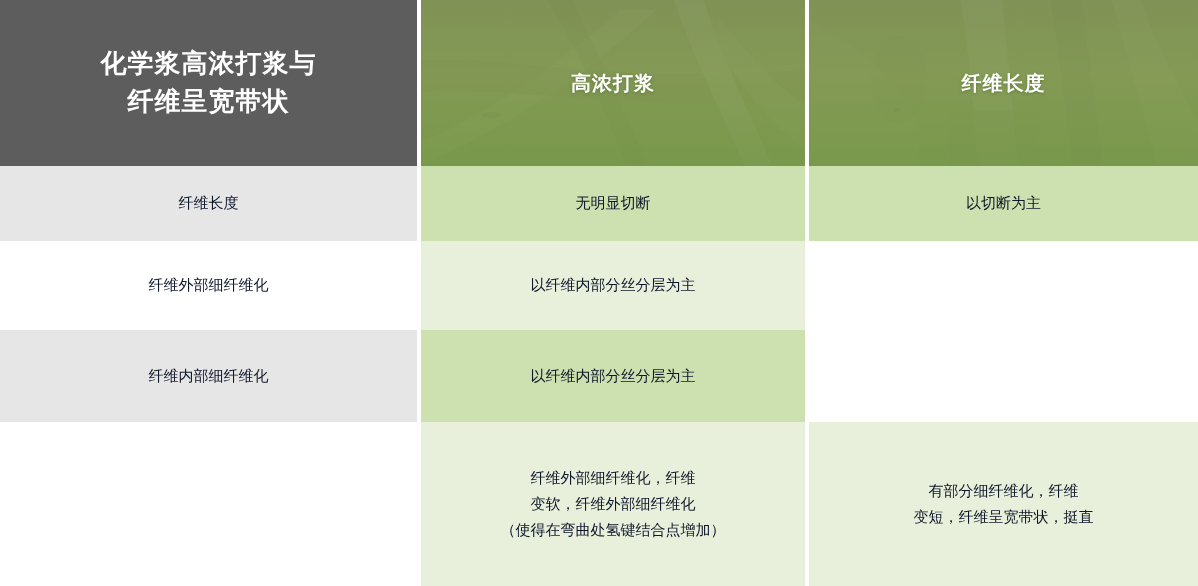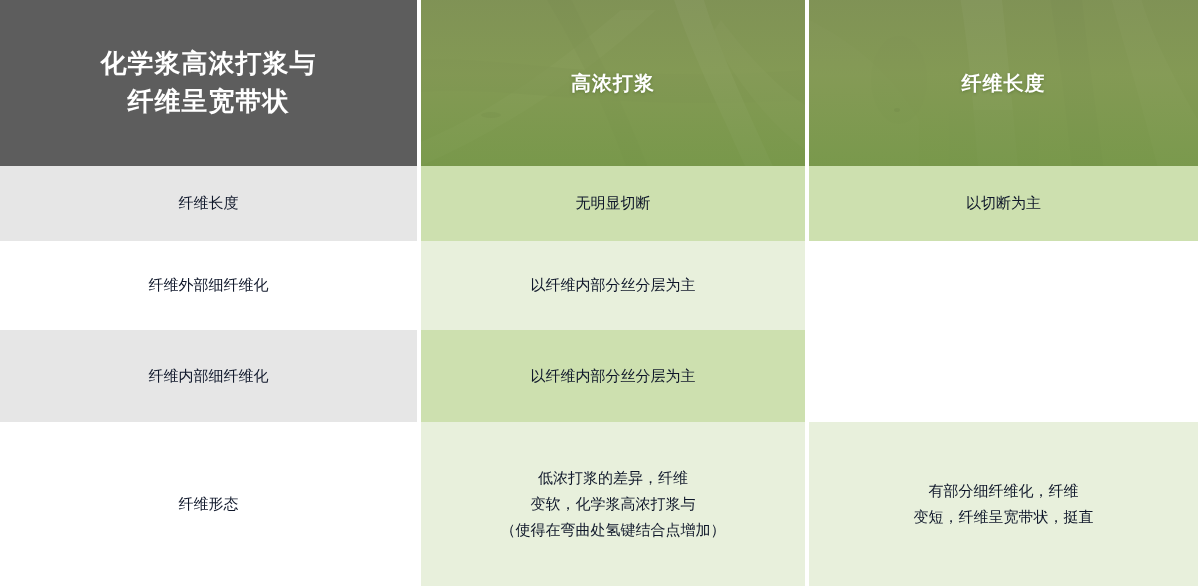--- a/index.html
+++ b/index.html
@@ -130,21 +130,20 @@
   <div class="col col-label">
     <div class="hdr hdr-label">
       <div>
         <span>化学浆高浓打浆与</span><br>
         <span>纤维呈宽带状</span>
       </div>
     </div>
     <div class="cell r1 zebra-odd">纤维长度</div>
     <div class="cell r3 zebra-odd">纤维内部细纤维化</div>
     <div class="cell r2 zebra-even">纤维外部细纤维化</div>
-    <div class="cell r4 zebra-even">纤维形态</div>
   </div>
 
   <div class="col col-high">
     <div class="hdr hdr-green">
       <svg class="fiber-bg" viewBox="0 0 384 166" preserveAspectRatio="none">
         <rect x="0" y="0" width="384" height="166" fill="#7bb141"></rect>
         <path d="M-20,150 C60,120 130,70 200,10 L235,10 C160,80 80,130 0,166 Z" fill="#8cc055" opacity="0.75"></path>
         <path d="M0,60 C90,55 180,85 384,70 L384,100 C190,112 90,85 0,92 Z" fill="#6da23a" opacity="0.55"></path>
         <path d="M250,-10 C268,50 300,110 330,180 L358,180 C326,108 296,48 280,-10 Z" fill="#9ac96a" opacity="0.6"></path>
         <path d="M120,-10 C150,40 180,95 210,180 L232,180 C200,96 170,42 146,-10 Z" fill="#68a033" opacity="0.45"></path>
@@ -165,22 +164,22 @@
           <span class="ln">以纤维内部分丝分层为主</span>
         </span>
     </div>
     <div class="cell r3 zebra-odd">
       <span class="cell-lines">
           <span class="ln">以纤维内部分丝分层为主</span>
         </span>
     </div>
     <div class="cell r4 zebra-even">
       <span class="cell-lines">
-        <span class="ln">低浓打浆的差异，纤维</span>
-        <span class="ln">变软，化学浆高浓打浆与</span>
+        <span class="ln">纤维外部细纤维化，纤维</span>
+        <span class="ln">变软，纤维外部细纤维化</span>
         <span class="ln">（使得在弯曲处氢键结合点增加）</span>
       </span>
     </div>
   </div>
 
   <div class="col col-low">
     <div class="hdr hdr-green">
       <svg class="fiber-bg" viewBox="0 0 389 166" preserveAspectRatio="none">
         <rect x="0" y="0" width="389" height="166" fill="#7bb141"></rect>
         <path d="M150,-10 C160,50 165,110 170,180 L210,180 C204,110 198,48 192,-10 Z" fill="#94c663" opacity="0.7"></path>

